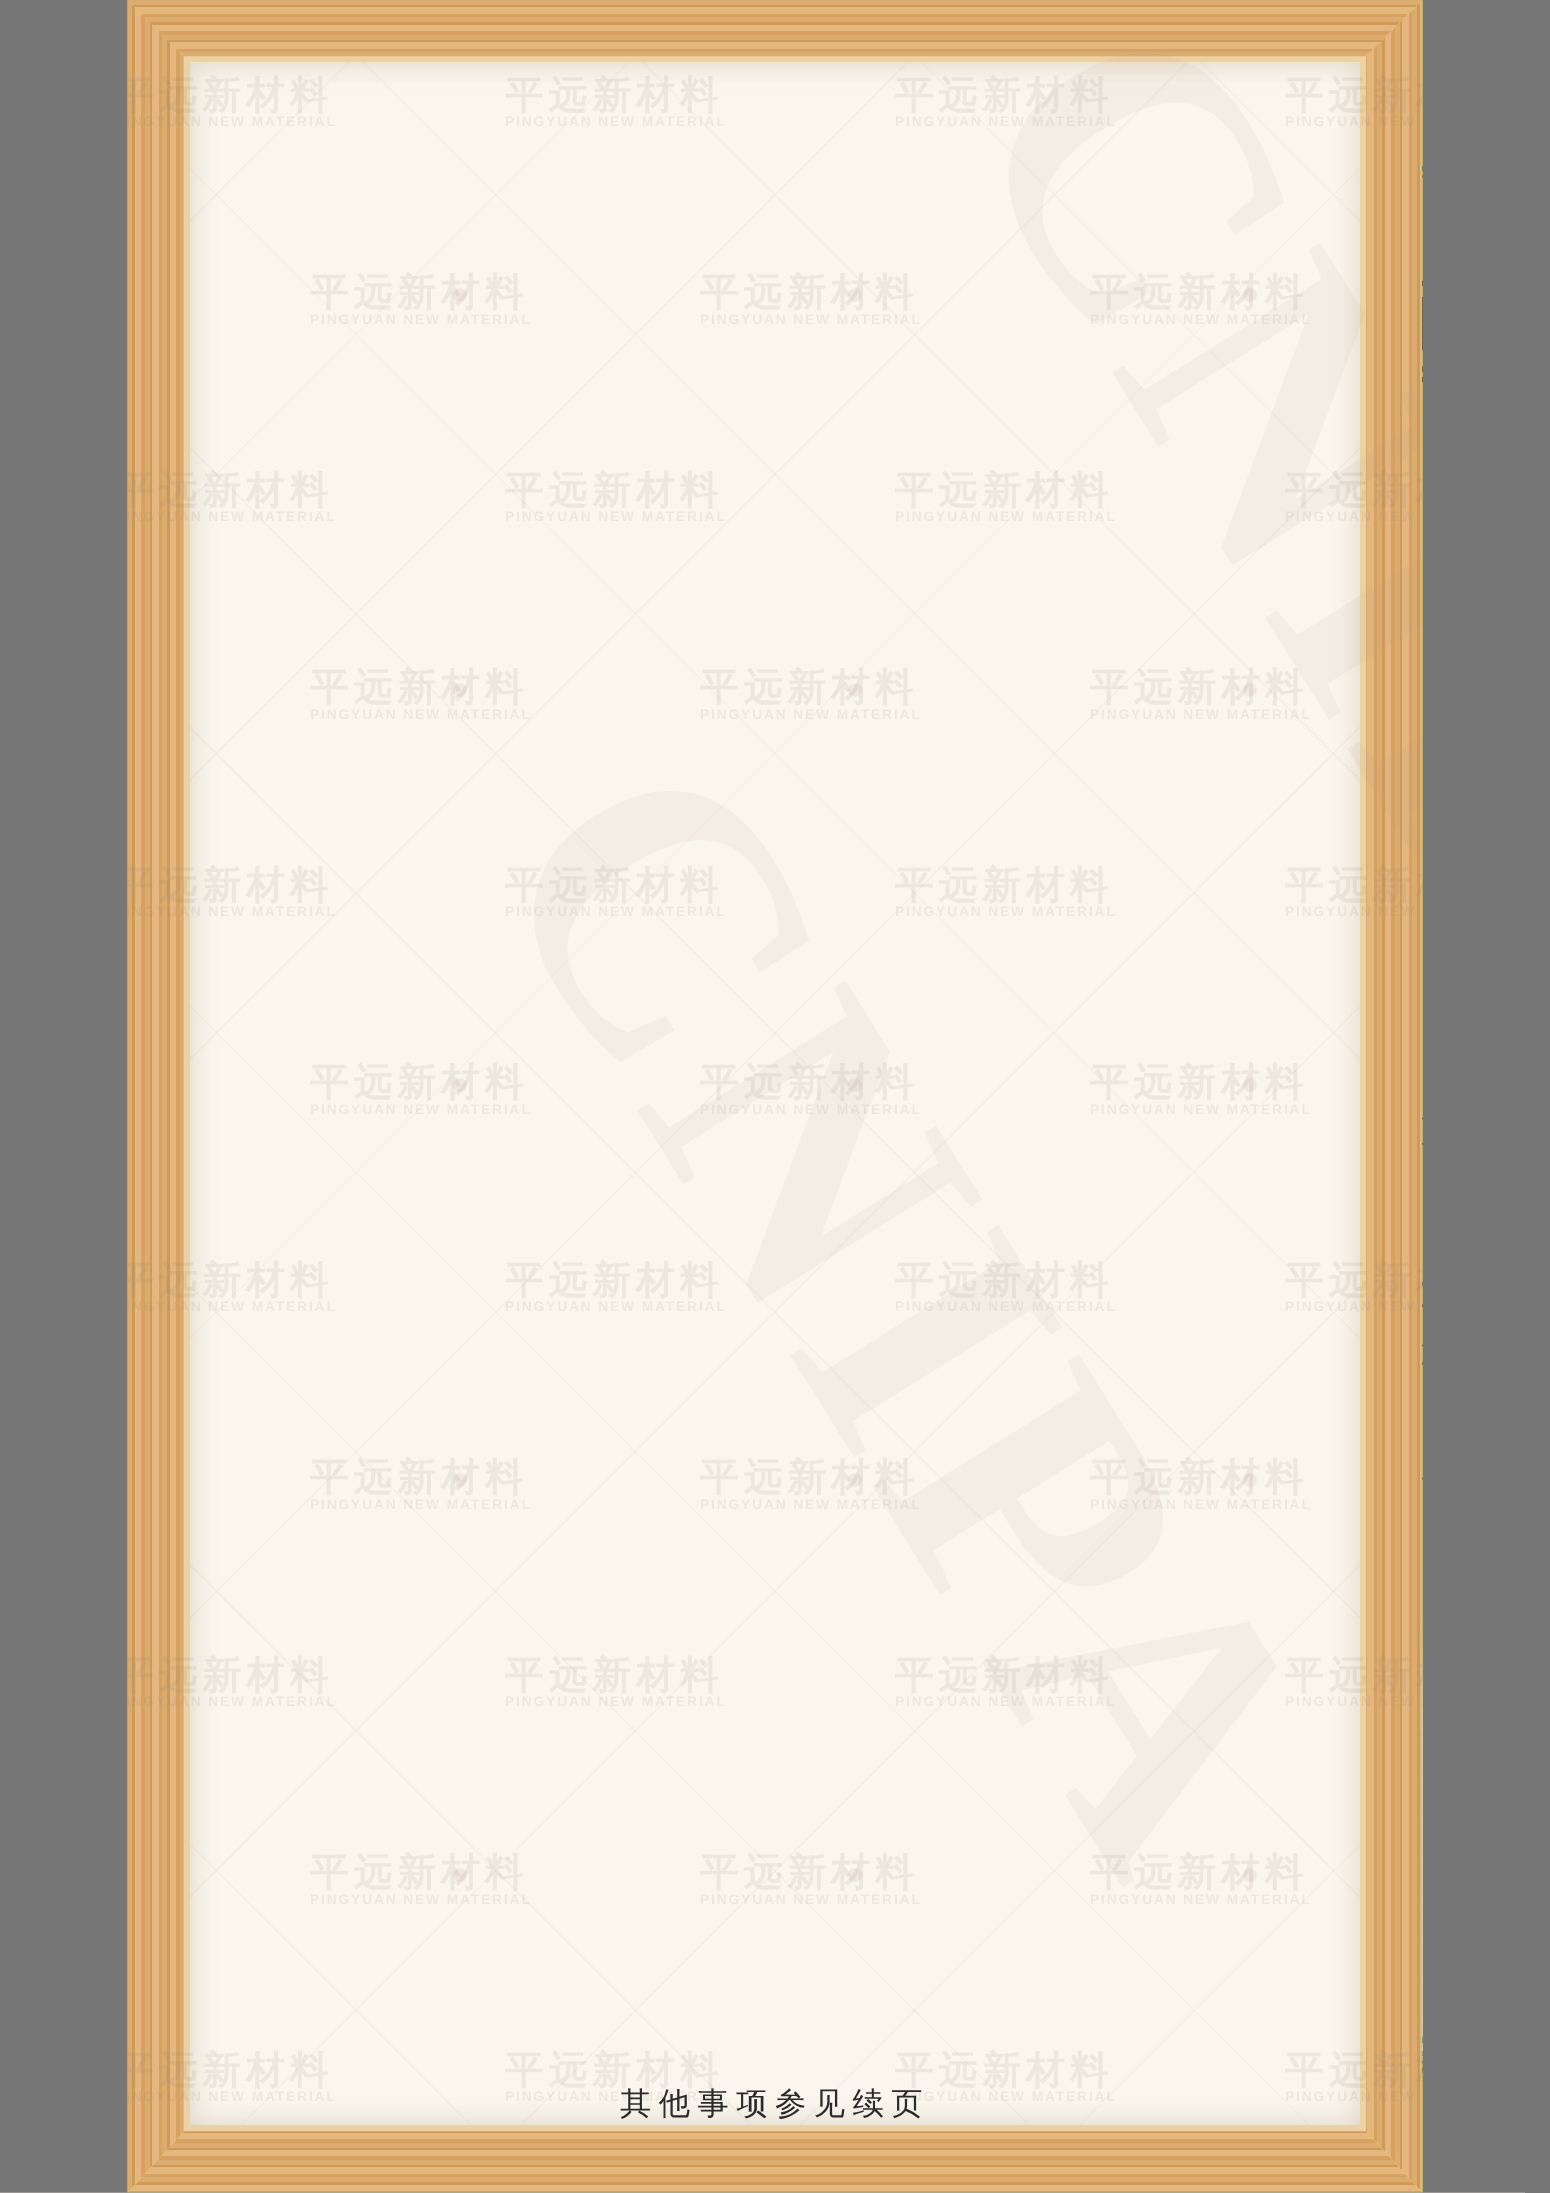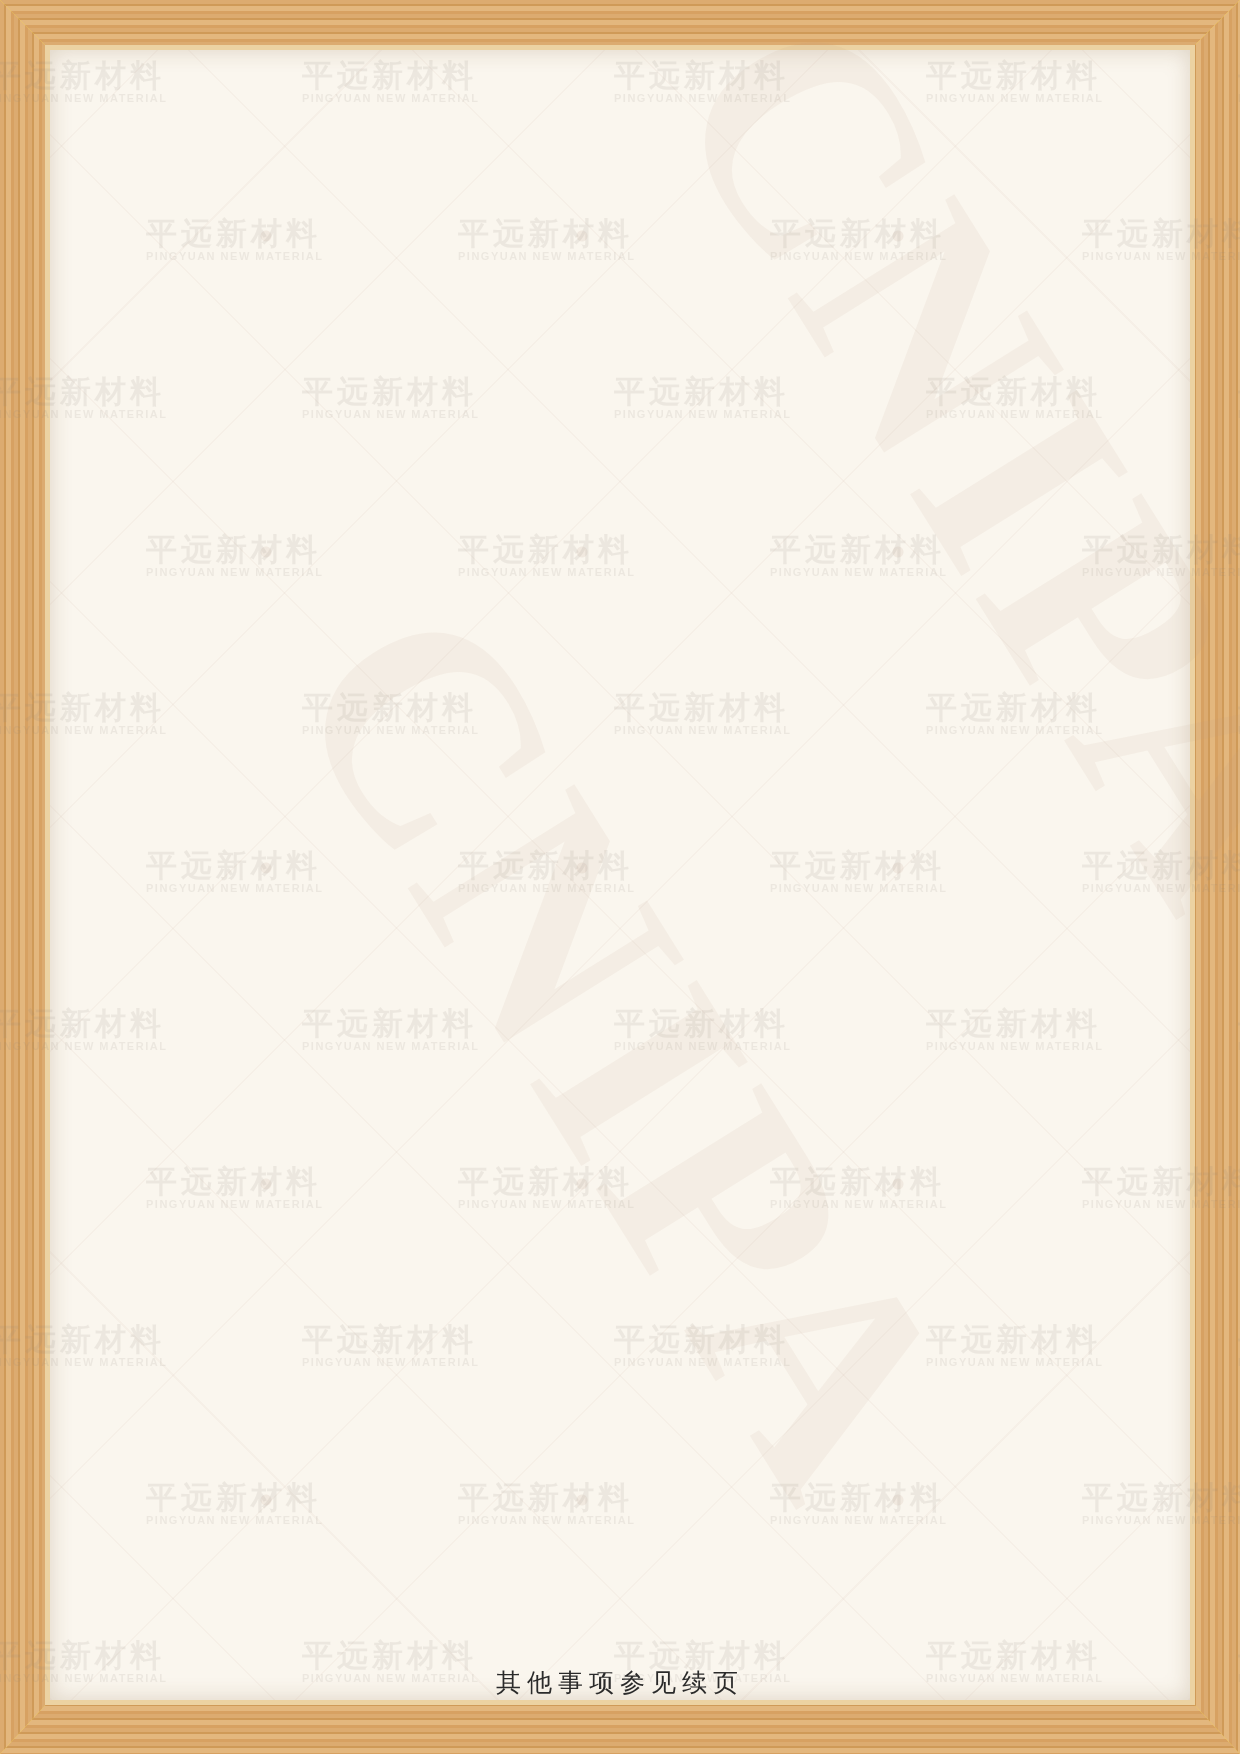--- a/index.html
+++ b/index.html
@@ -1,16 +1,16 @@
 <!DOCTYPE html>
 <html><head>
 <meta charset="utf-8">
 <style>
   html,body{margin:0;padding:0;background:#777;}
-  .page{position:relative;width:1240px;height:1754px;margin:0 auto;overflow:hidden;
+  .page{position:relative;width:1036px;height:1754px;margin:0 auto;overflow:hidden;
         font-family:"Liberation Serif","DejaVu Serif",serif;background:#fde047;}
   
   .wood{position:absolute;z-index:5;}
   .wood.top,.wood.bottom{left:0;right:0;height:50px;
      background:repeating-linear-gradient(to bottom,#dcab70 0 4px,#cf9a58 4px 6px,#e3b77e 6px 11px,#d7a162 11px 14px);}
   .wood.top{top:0;clip-path:polygon(0 0,100% 0,calc(100% - 50px) 100%,50px 100%);}
   .wood.bottom{bottom:0;height:54px;clip-path:polygon(50px 0,calc(100% - 50px) 0,100% 100%,0 100%);}
   .wood.left,.wood.right{top:0;bottom:0;width:50px;
      background:repeating-linear-gradient(to right,#dcab70 0 4px,#cf9a58 4px 6px,#e3b77e 6px 11px,#d7a162 11px 14px);}
   .wood.left{left:0;clip-path:polygon(0 0,100% 50px,100% calc(100% - 54px),0 100%);}

